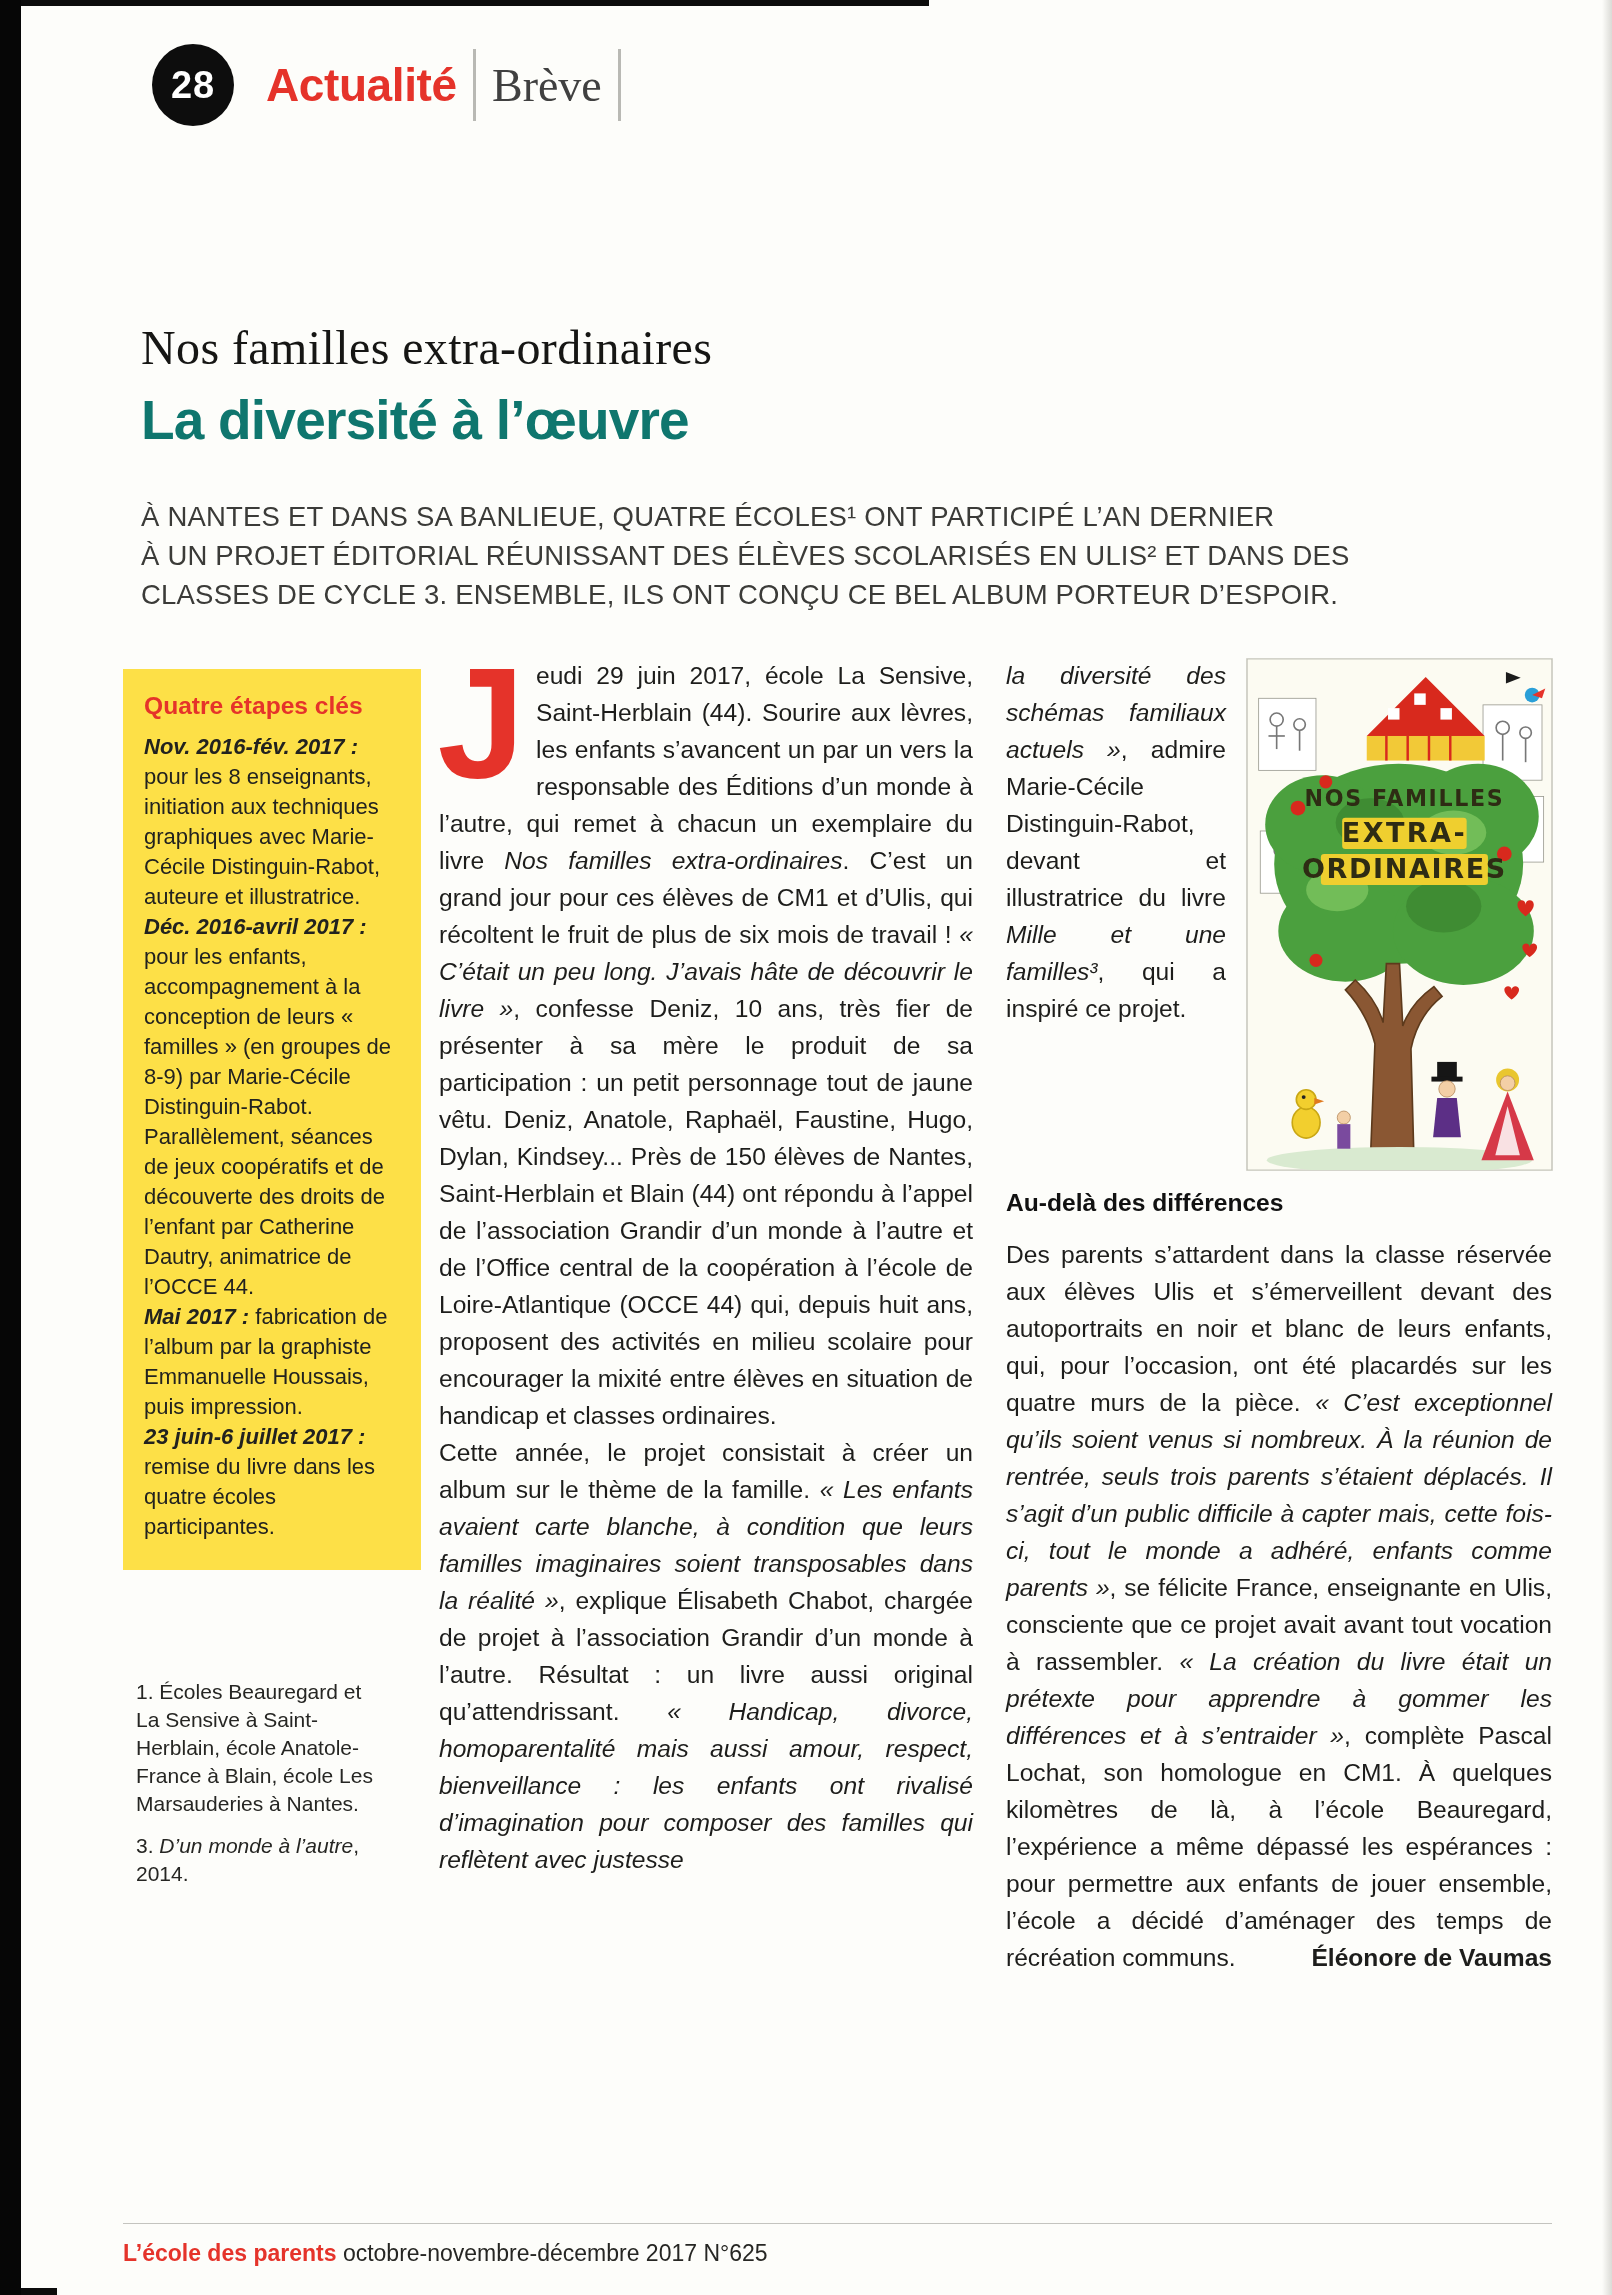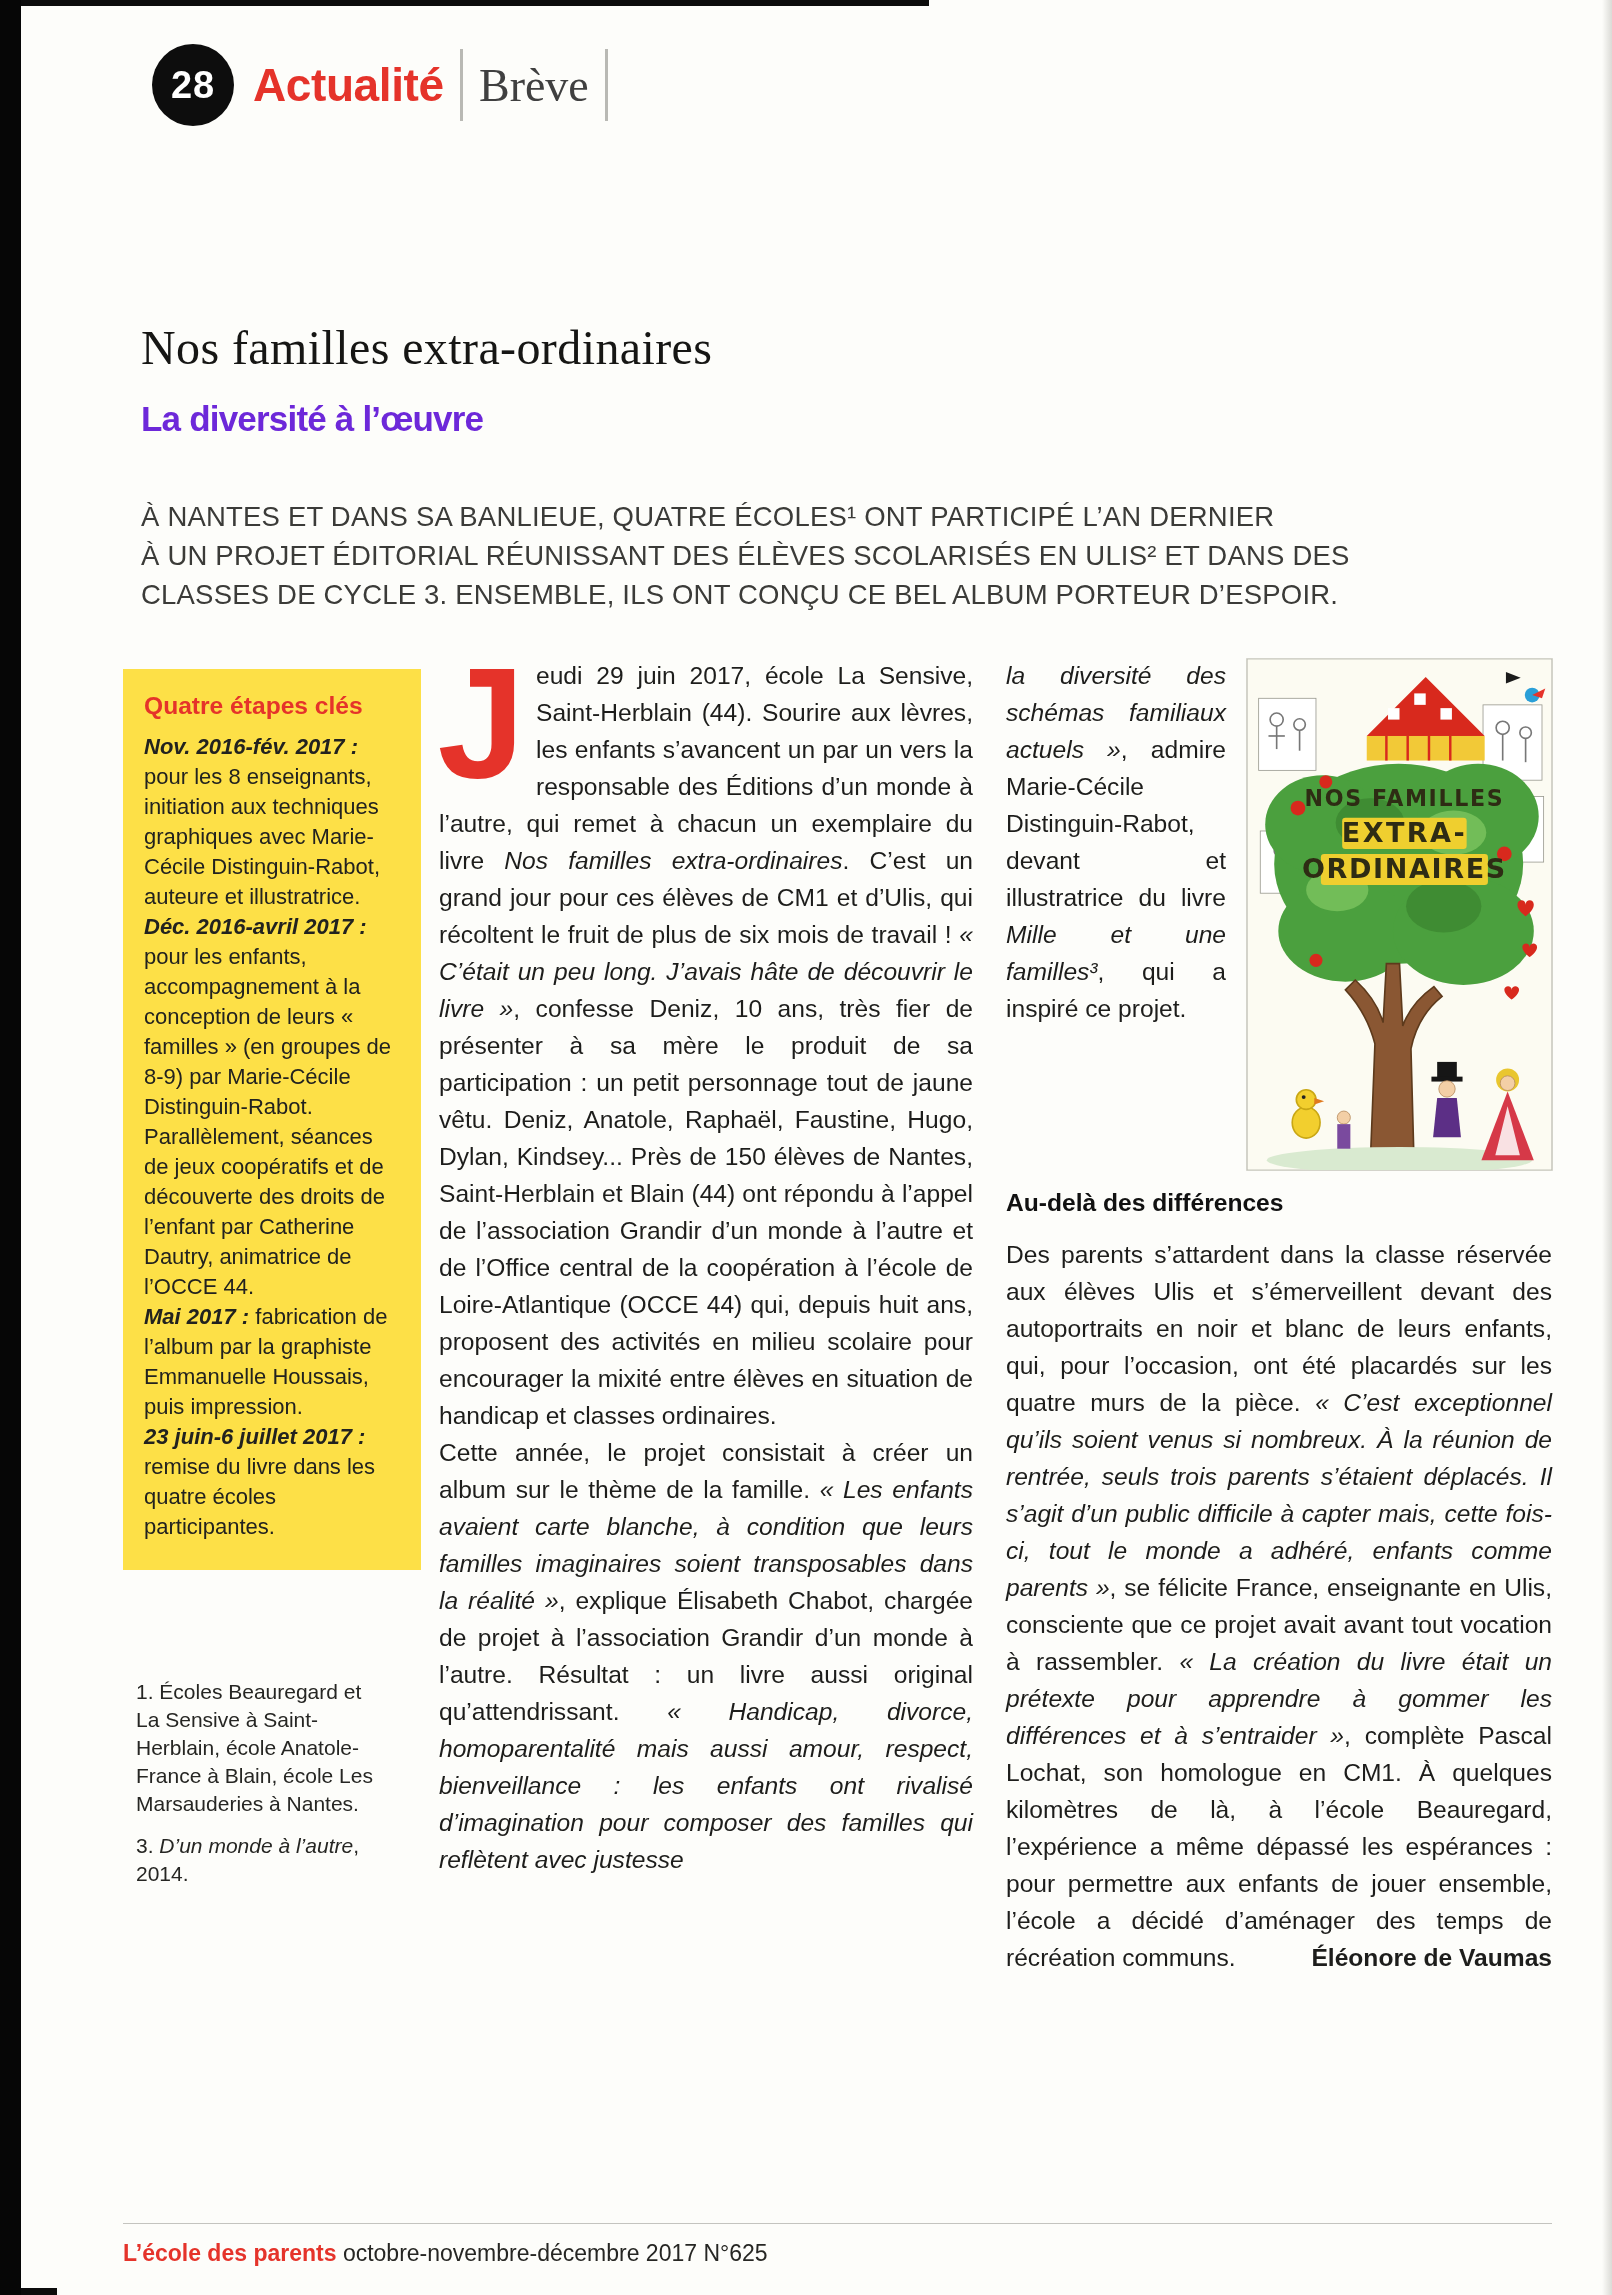--- a/index.html
+++ b/index.html
@@ -19,35 +19,35 @@
   #edge-right{right:0;top:0;width:11.5px;height:2295px;background:linear-gradient(to left,#d7d7d2,rgba(255,255,255,0));}
 
   
   #header{left:152px;top:39px;display:flex;align-items:center;height:92px;}
   #page-badge{
     width:82px;height:82px;border-radius:50%;background:#0d0d0d;color:#fff;
     display:flex;align-items:center;justify-content:center;
     font-size:38px;font-weight:bold;letter-spacing:0.8px;
   }
   #section-label{
-    color:#e5332a;font-weight:bold;font-size:46px;margin-left:19px;letter-spacing:-0.4px;
+    color:#e5332a;font-weight:bold;font-size:46px;margin-left:32px;letter-spacing:-0.4px;
   }
   .hdr-divider{width:2.5px;height:72px;background:#b9b9b4;margin:0 16.4px;}
   #rubric-label{
     font-family:"Liberation Serif",serif;font-size:46px;color:#404040;
   }
 
   
   #titles{left:141px;top:320px;width:1311px;}
   #kicker-title{
     font-family:"Liberation Serif",serif;font-size:48px;color:#161614;
     font-weight:normal;letter-spacing:0.4px;margin:0;
   }
   #main-title{
-    font-size:35px;font-weight:bold;color:#6d28d9;margin:24px 0 0 0;letter-spacing:-0.8px;
+    font-size:55px;font-weight:bold;color:#0f766e;margin:13px 0 0 0;letter-spacing:-0.8px;
   }
 
   
   #standfirst{left:141px;top:497px;width:1418px;color:#3b3b38;
     font-size:27.5px;line-height:39px;letter-spacing:0.2px;}
 
   
   #left-col{left:123px;top:669px;width:298px;}
   #keybox{background:#fde047;padding:23px 19.7px 28px 21px;}
   #keybox-title{color:#e5332a;font-size:24.6px;font-weight:bold;margin:0 0 11.5px 0;}

